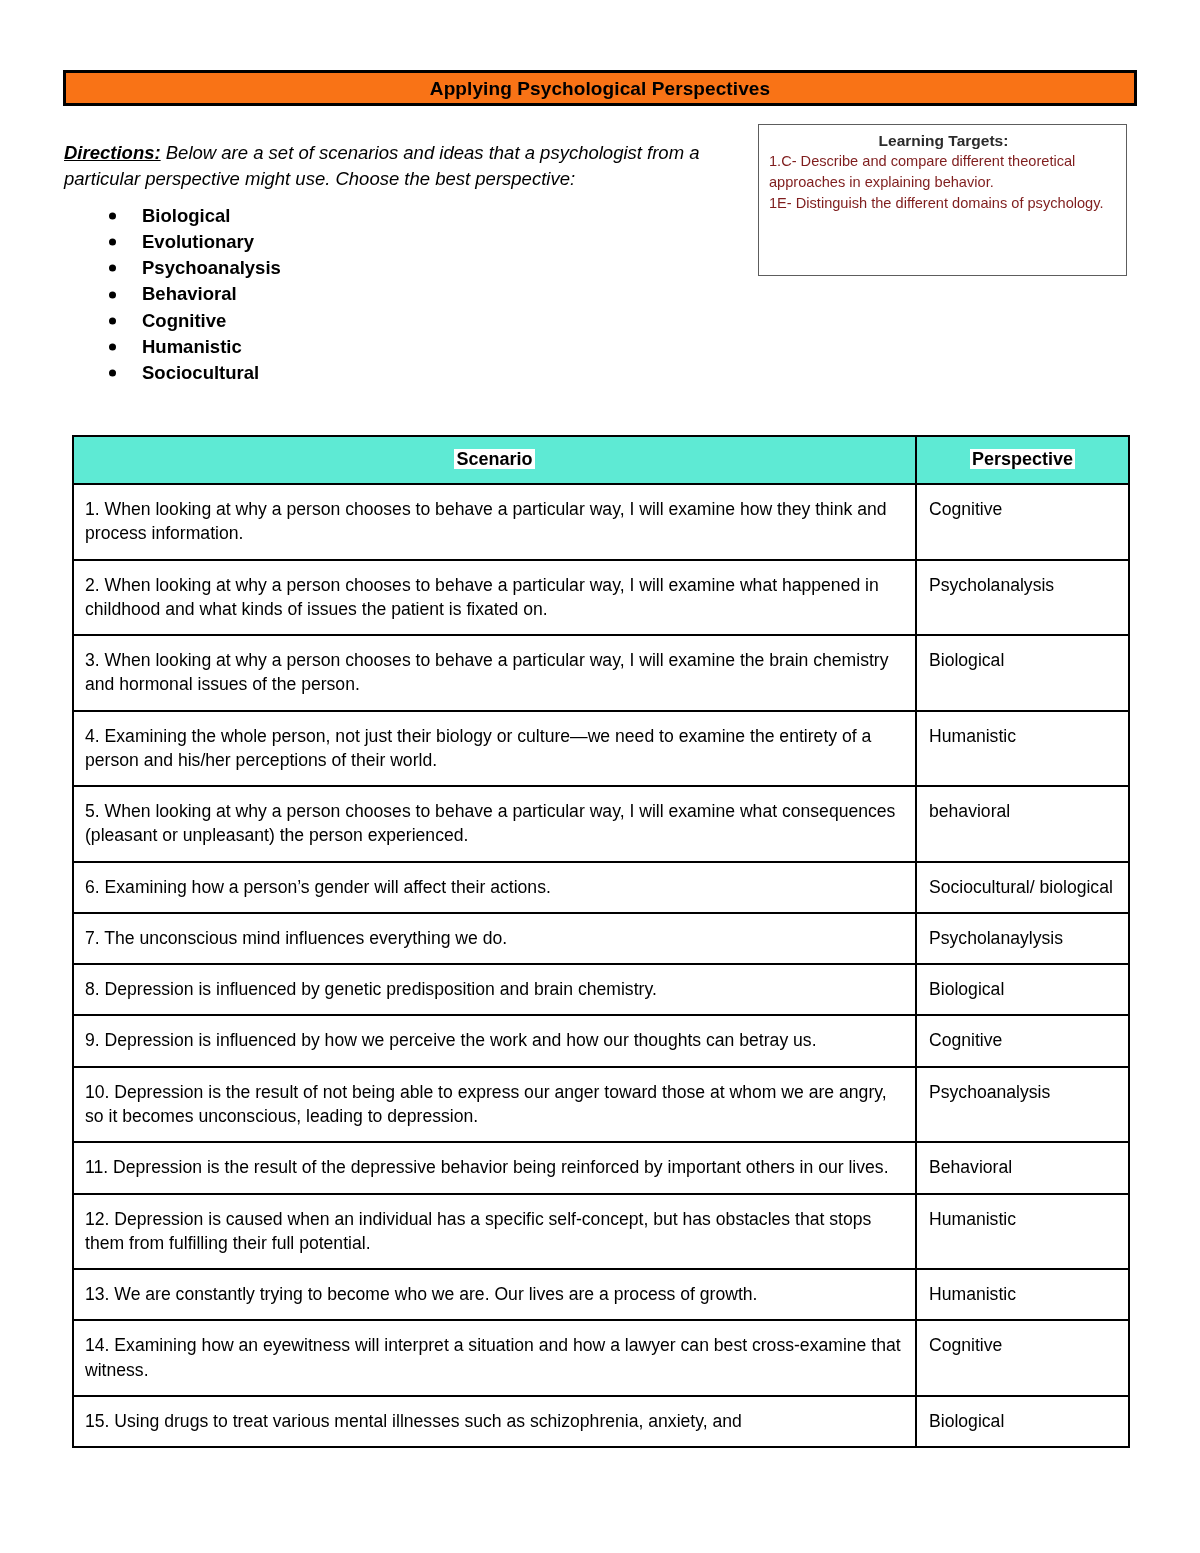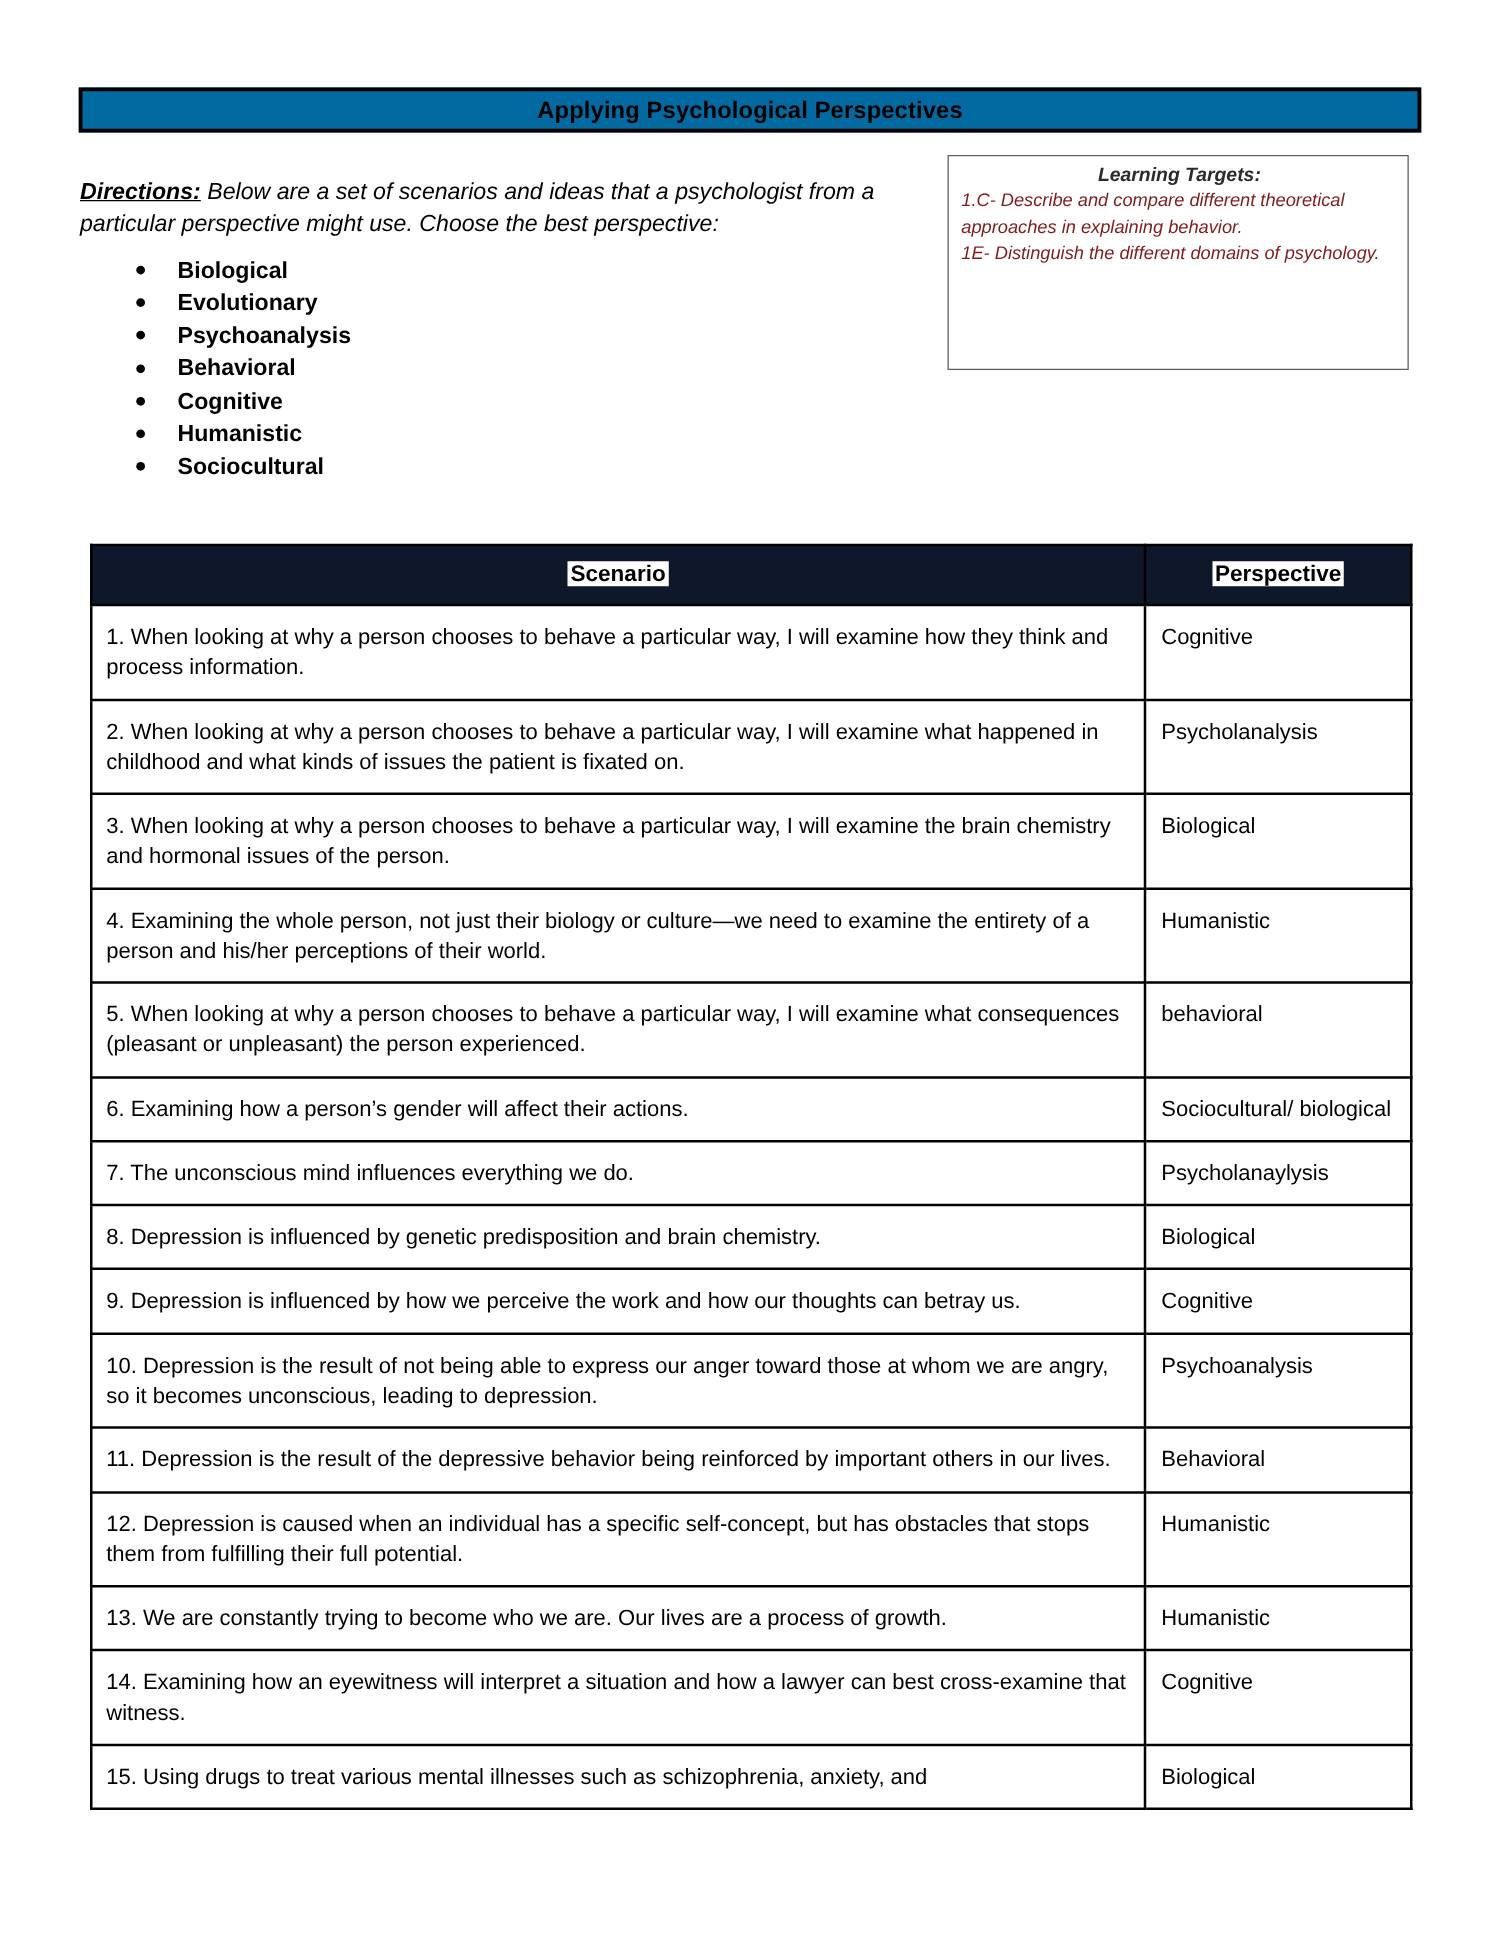--- a/index.html
+++ b/index.html
@@ -26,21 +26,21 @@
   }
 
   
   .title-box {
     position: absolute;
     left: 63px;
     top: 70px;
     width: 1074px;
     height: 36px;
     border: 3px solid #000000;
-    background: #0369a1;
+    background: #f97316;
     display: flex;
     align-items: center;
     justify-content: center;
   }
   .title-text {
     font-size: 19px;
     font-weight: bold;
     letter-spacing: 0.1px;
     line-height: 1;
     white-space: nowrap;
@@ -92,25 +92,24 @@
     border-radius: 50%;
     background: #000000;
   }
 
   
   .targets-box {
     position: absolute;
     left: 758px;
     top: 124px;
     width: 369px;
-    height: 172px;
+    height: 152px;
     border: 1.6px solid #5d5d5d;
     background: #ffffff;
     padding: 6px 8px 4px 10px;
-    font-style: italic;
   }
   .targets-heading {
     text-align: center;
     font-size: 15.5px;
     font-weight: bold;
     color: #2b2b2b;
     line-height: 1.25;
     margin-bottom: 1px;
   }
   .targets-list {
@@ -137,21 +136,21 @@
   .scenario-table col.c-scenario { width: 843px; }
   .scenario-table col.c-perspective { width: 213px; }
 
   .scenario-table th,
   .scenario-table td {
     border: 2.1px solid #000000;
     vertical-align: top;
     font-weight: normal;
   }
   .scenario-table thead th {
-    background: #0f172a;
+    background: #5eead4;
     text-align: center;
     font-size: 18px;
     font-weight: bold;
     padding: 12px 6px 13px 6px;
     vertical-align: middle;
   }
   .scenario-table thead th .hl {
     background: #ffffff;
     padding: 0 2px;
   }

